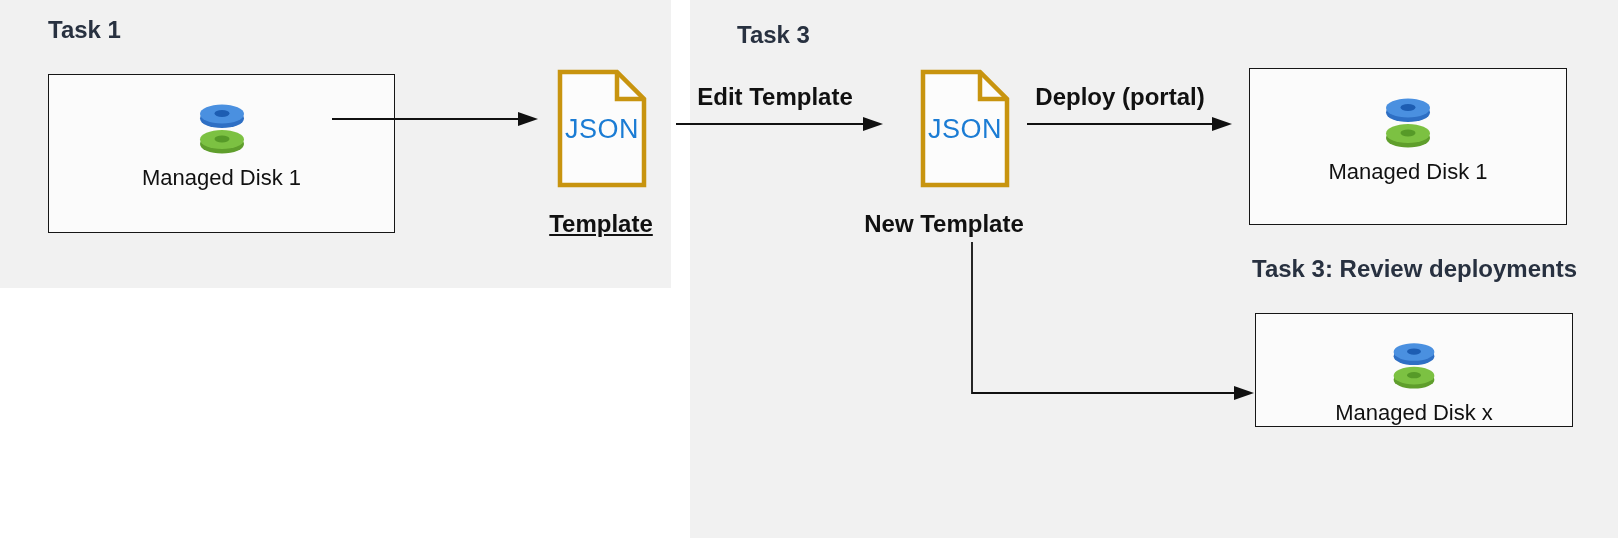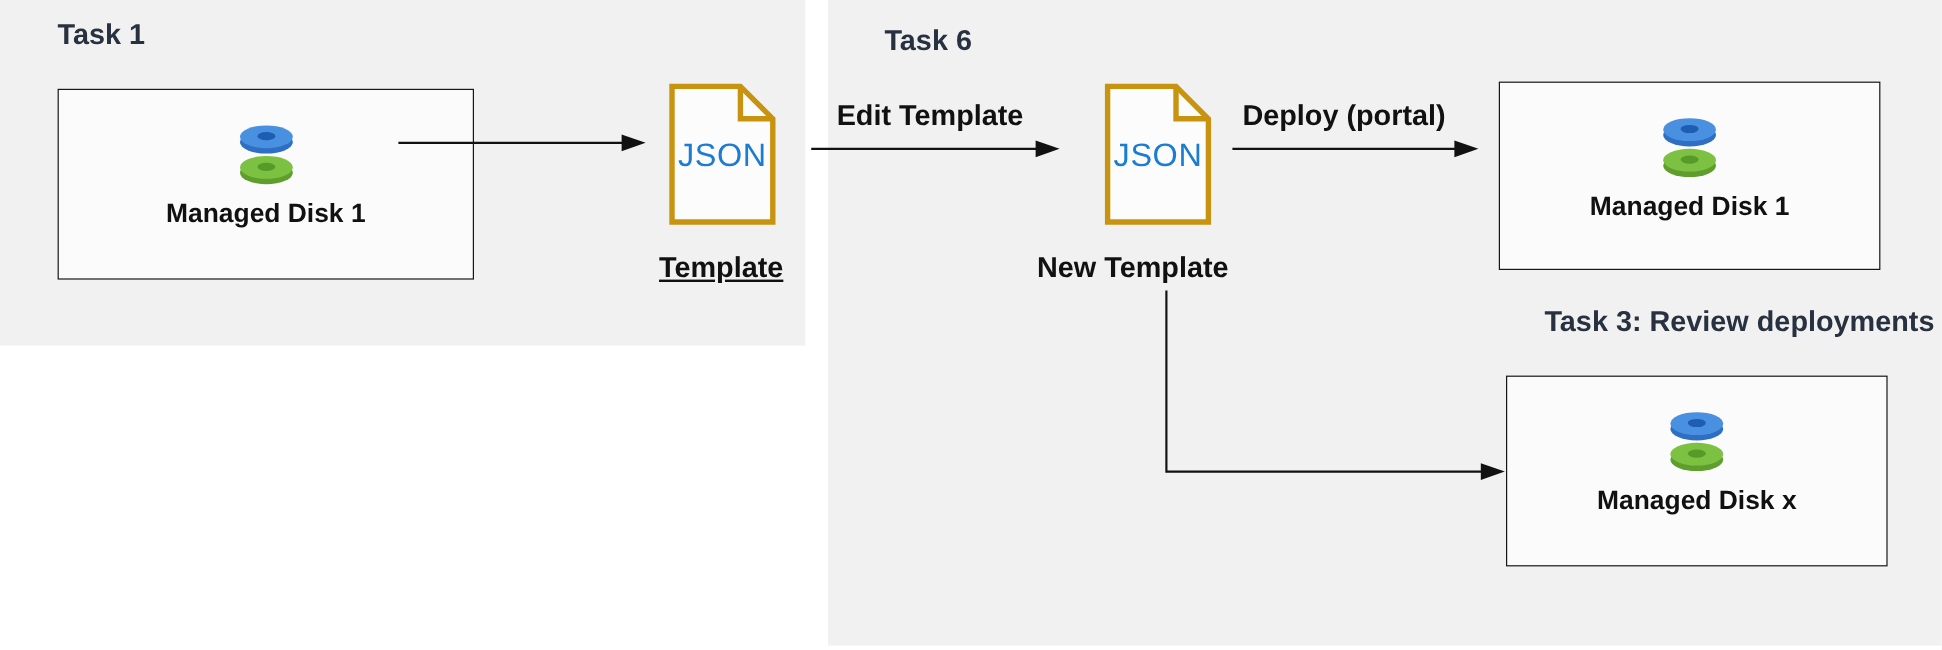--- a/index.html
+++ b/index.html
@@ -11,21 +11,21 @@
   *{margin:0;padding:0;box-sizing:border-box;}
   body{width:1618px;height:542px;position:relative;background:#ffffff;
        font-family:"Liberation Sans","DejaVu Sans",sans-serif;overflow:hidden;}
   .abs{position:absolute;}
   .panel{position:absolute;background:var(--panel-bg);}
   .heading{position:absolute;font-weight:bold;font-size:24px;color:var(--heading);white-space:nowrap;}
   .lbl{position:absolute;font-weight:bold;font-size:24px;color:var(--text);white-space:nowrap;}
   .lbl.centered{transform:translateX(-50%);}
   .disk-box{position:absolute;background:var(--box-bg);border:1.5px solid var(--box-border);
             display:flex;flex-direction:column;align-items:center;padding-top:26px;}
-  .disk-box .box-label{font-weight:bold;font-size:22px;color:var(--text);margin-top:10px;white-space:nowrap;}
+  .disk-box .box-label{font-weight:normal;font-size:22px;color:var(--text);margin-top:10px;white-space:nowrap;}
   .connector-layer{position:absolute;left:0;top:0;pointer-events:none;}
   .connector-layer line,.connector-layer polyline{stroke:var(--arrow);stroke-width:1.8;fill:none;}
   .connector-layer polygon{fill:var(--arrow);}
   .json-doc{stroke:var(--json-gold);stroke-width:4.5;fill:#fcfcfc;stroke-linejoin:miter;}
   .json-fold{stroke:var(--json-gold);stroke-width:4.5;fill:none;}
   .json-text{fill:var(--json-blue);font-size:27px;font-family:"Liberation Sans","DejaVu Sans",sans-serif;letter-spacing:.5px;}
   .d-blue{fill:var(--disk-blue);} .d-blue-dark{fill:var(--disk-blue-dark);} .d-blue-hole{fill:var(--disk-blue-hole);}
   .d-green{fill:var(--disk-green);} .d-green-dark{fill:var(--disk-green-dark);} .d-green-hole{fill:var(--disk-green-hole);}
   .task45{position:absolute;left:747px;top:415px;font-weight:bold;font-size:21px;color:var(--text);line-height:27px;white-space:nowrap;}
 </style>
@@ -49,21 +49,21 @@
   <div class="box-label">Managed Disk 1</div>
 </div>
 
 <svg class="abs" style="left:557px;top:69px;" width="90" height="119" viewBox="0 0 90 119">
   <path class="json-doc" d="M3,3 L60,3 L87,30 L87,116 L3,116 Z"></path>
   <path class="json-fold" d="M60,3 L60,30 L87,30"></path>
   <text class="json-text" x="45" y="69" text-anchor="middle">JSON</text>
 </svg>
 <div class="lbl centered" style="left:601px;top:210px;text-decoration:underline;">Template</div>
 
-<div class="heading" style="left:737px;top:21px;">Task 6</div>
+<div class="heading" style="left:737px;top:21px;">Task 3</div>
 <div class="lbl centered" style="left:775px;top:83px;">Edit Template</div>
 <div class="lbl centered" style="left:1120px;top:83px;">Deploy (portal)</div>
 
 <svg class="abs" style="left:920px;top:69px;" width="90" height="119" viewBox="0 0 90 119">
   <path class="json-doc" d="M3,3 L60,3 L87,30 L87,116 L3,116 Z"></path>
   <path class="json-fold" d="M60,3 L60,30 L87,30"></path>
   <text class="json-text" x="45" y="69" text-anchor="middle">JSON</text>
 </svg>
 <div class="lbl centered" style="left:944px;top:210px;">New Template</div>
 
@@ -72,23 +72,23 @@
     <ellipse class="d-blue-dark" cx="26" cy="17.5" rx="22" ry="9.5"></ellipse>
     <ellipse class="d-blue" cx="26" cy="13" rx="22" ry="9.5"></ellipse>
     <ellipse class="d-blue-hole" cx="26" cy="12.5" rx="7.5" ry="3.4"></ellipse>
     <ellipse class="d-green-dark" cx="26" cy="43" rx="22" ry="9.5"></ellipse>
     <ellipse class="d-green" cx="26" cy="38.5" rx="22" ry="9.5"></ellipse>
     <ellipse class="d-green-hole" cx="26" cy="38" rx="7.5" ry="3.4"></ellipse>
   </svg>
   <div class="box-label">Managed Disk 1</div>
 </div>
 
-<div class="heading" style="left:1252px;top:255px;margin-left:35px;">Task 3: Review deployments</div>
+<div class="heading" style="left:1252px;top:255px;">Task 3: Review deployments</div>
 
-<div class="disk-box" style="left:1255px;top:313px;width:318px;height:159px;">
+<div class="disk-box" style="left:1255px;top:313px;width:318px;height:114px;">
   <svg width="52" height="54" viewBox="0 0 52 54">
     <ellipse class="d-blue-dark" cx="26" cy="17.5" rx="22" ry="9.5"></ellipse>
     <ellipse class="d-blue" cx="26" cy="13" rx="22" ry="9.5"></ellipse>
     <ellipse class="d-blue-hole" cx="26" cy="12.5" rx="7.5" ry="3.4"></ellipse>
     <ellipse class="d-green-dark" cx="26" cy="43" rx="22" ry="9.5"></ellipse>
     <ellipse class="d-green" cx="26" cy="38.5" rx="22" ry="9.5"></ellipse>
     <ellipse class="d-green-hole" cx="26" cy="38" rx="7.5" ry="3.4"></ellipse>
   </svg>
   <div class="box-label">Managed Disk x</div>
 </div>

